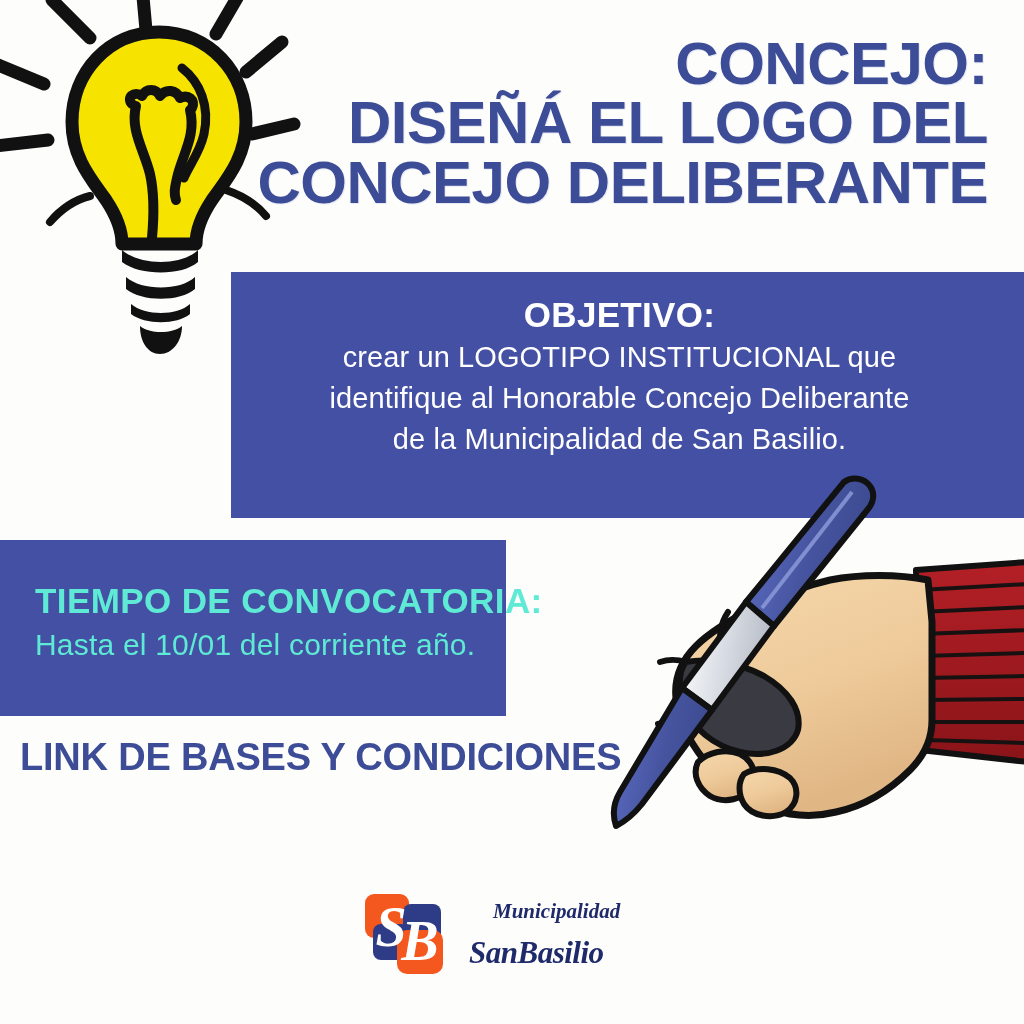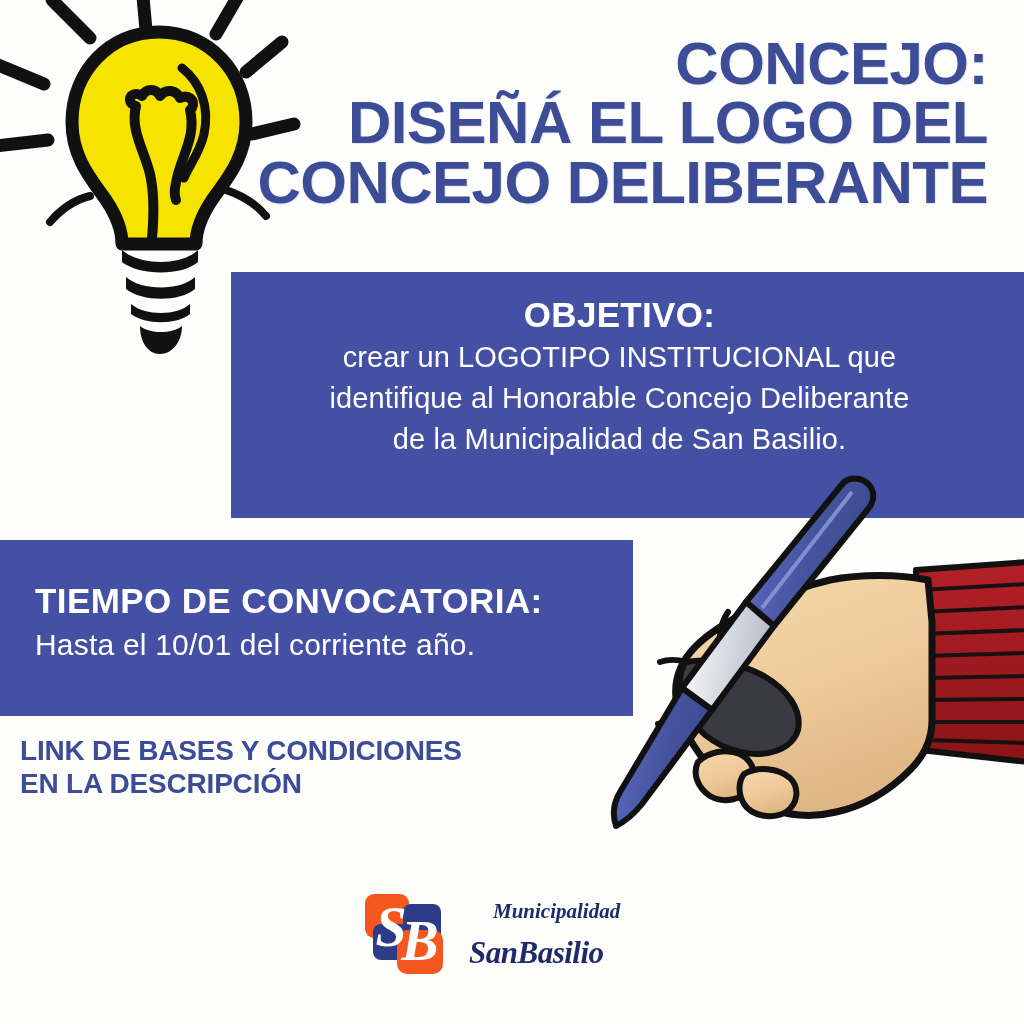--- a/index.html
+++ b/index.html
@@ -81,26 +81,26 @@
     line-height: 1.42;
     letter-spacing: 0.1px;
     white-space: nowrap;
   }
 
   
   #convocatoria-panel {
     position: absolute;
     left: 0px;
     top: 540px;
-    width: 633px;
+    width: 506px;
     height: 176px;
     background: #4450a3;
     box-sizing: border-box;
     padding: 40px 0 0 35px;
-    color: #ffffff;
+    color: #5eead4;
     text-align: left;
   }
   #convocatoria-panel .conv-head {
     display: block;
     font-size: 35px;
     font-weight: bold;
     letter-spacing: 0.4px;
     line-height: 1.2;
     white-space: nowrap;
   }
@@ -113,21 +113,21 @@
   }
 
   
   #link-block {
     position: absolute;
     left: 20px;
     top: 735px;
     width: 660px;
     color: #3d4c96;
     font-weight: bold;
-    font-size: 28px;
+    font-size: 38px;
     line-height: 1.17;
     letter-spacing: -0.2px;
     text-align: left;
   }
   #link-block .link-line {
     display: block;
     white-space: nowrap;
   }
 
   
@@ -234,21 +234,20 @@
     <span class="obj-line">de la Municipalidad de San Basilio.</span>
   </div>
 
   <div id="convocatoria-panel">
     <span class="conv-head">TIEMPO DE CONVOCATORIA:</span>
     <span class="conv-sub">Hasta el 10/01 del corriente año.</span>
   </div>
 
   <div id="link-block">
     <span class="link-line">LINK DE BASES Y CONDICIONES</span>
-    <span class="link-line">EN LA DESCRIPCIÓN</span>
   </div>
 
   <svg id="hand-art" viewBox="0 0 430 430" xmlns="http://www.w3.org/2000/svg">
     <defs>
       <linearGradient id="skinShade" x1="0" y1="0" x2="0.4" y2="1">
         <stop offset="0%" stop-color="#f5d7ab"></stop>
         <stop offset="55%" stop-color="#efcb9b"></stop>
         <stop offset="100%" stop-color="#e0b684"></stop>
       </linearGradient>
       <linearGradient id="sleeveShade" x1="0" y1="0" x2="0" y2="1">

